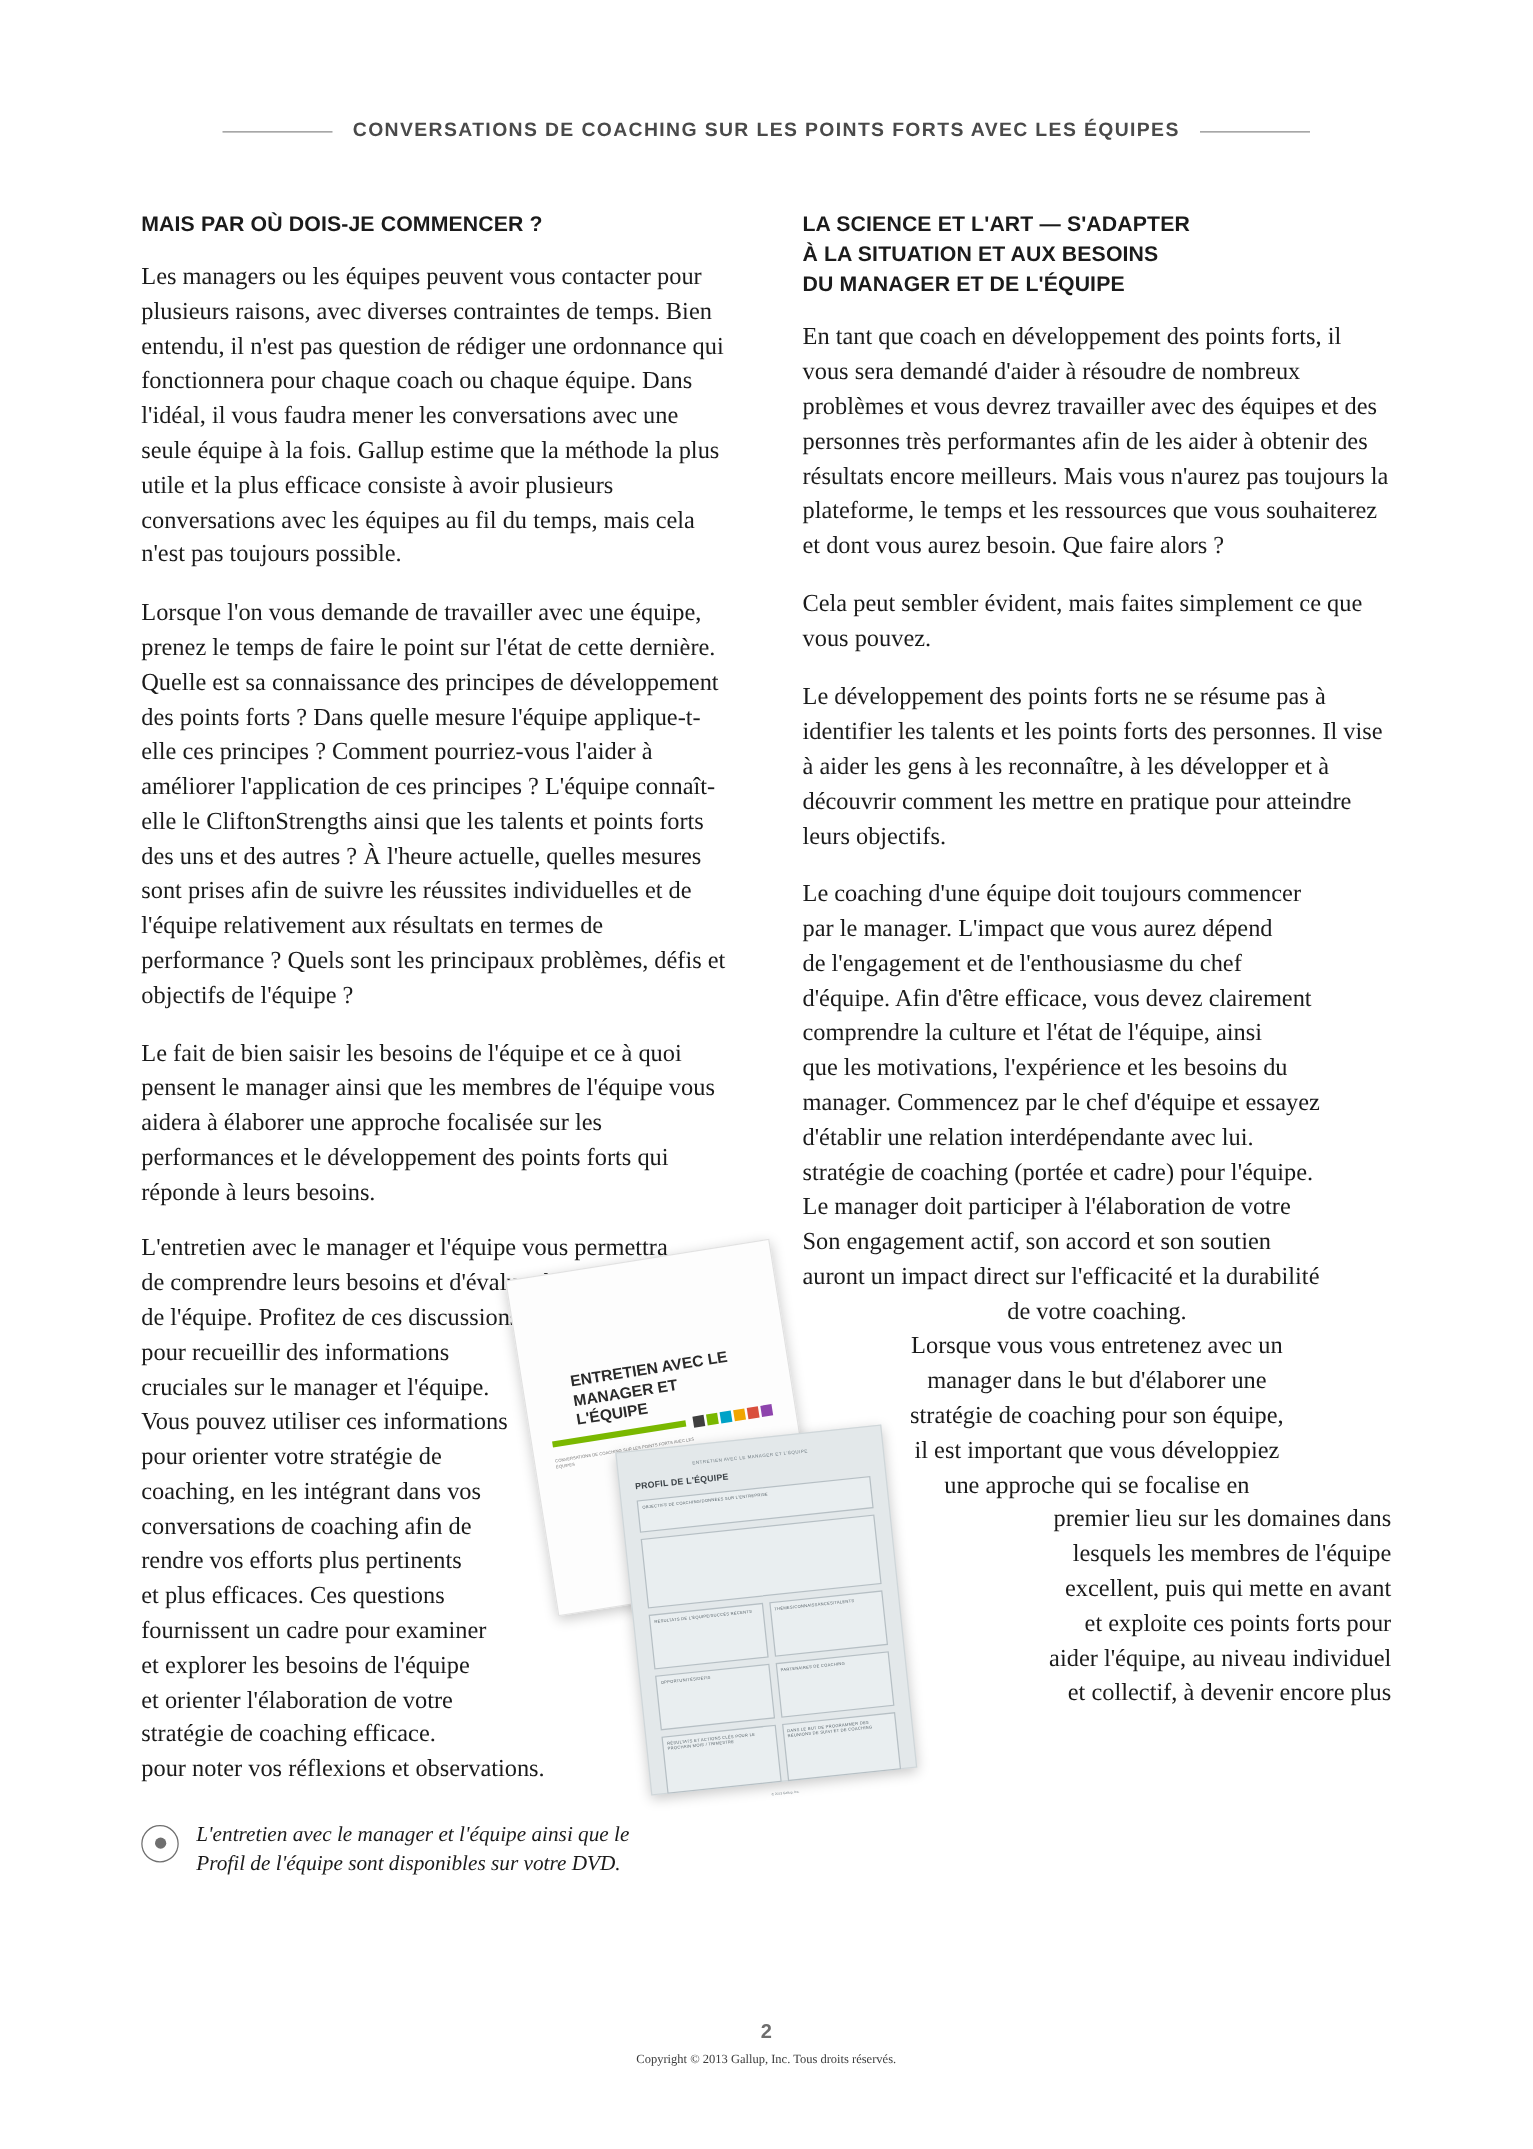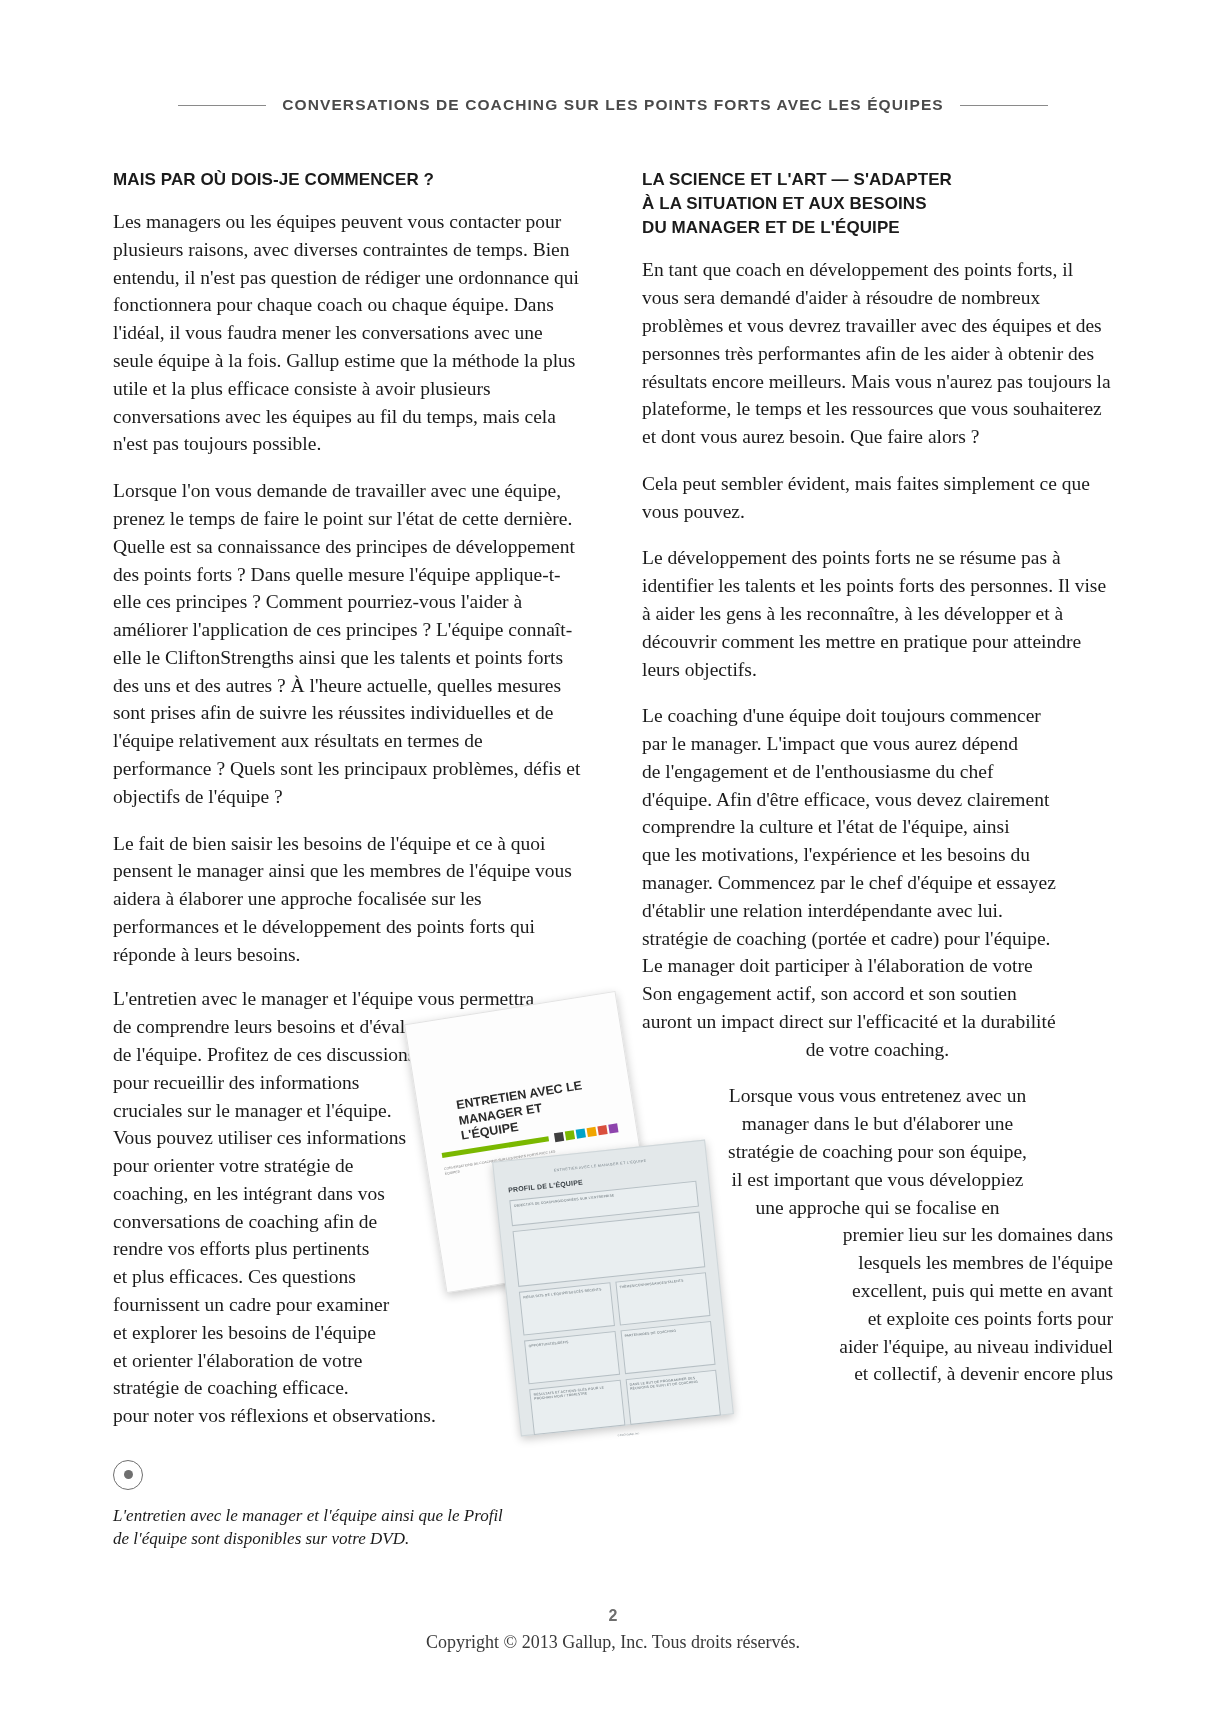--- a/index.html
+++ b/index.html
@@ -85,21 +85,20 @@
   .shaped .ln.l-left { text-align: left; }
   .narrow-lines .ln { display: block; }
 
   
   .footnote {
     display: flex;
     gap: 14px;
     align-items: flex-start;
     margin-top: 26px;
     width: 400px;
-    flex-direction: column;
   }
   .dvd-icon {
     flex: 0 0 auto;
     width: 30px; height: 30px;
     border: 1.6px solid #6f6f6f;
     border-radius: 50%;
     position: relative;
     margin-top: 4px;
   }
   .dvd-icon::after {
@@ -243,21 +242,21 @@
     text-align: center;
   }
   .page-num {
     font-family: "Liberation Sans", sans-serif;
     font-weight: 700;
     font-size: 16px;
     color: #6e6e6e;
     margin-bottom: 7px;
   }
   .copyright {
-    font-size: 18px;
+    font-size: 10px;
     color: #3a3a3a;
   }
 </style>
 </head>
 <body>
 
 <div class="page">
 
   <div class="running-head">
     <span class="rule"></span>
@@ -319,21 +318,21 @@
         <span class="ln l-left">que les motivations, l'expérience et les besoins du</span>
         <span class="ln l-left">manager. Commencez par le chef d'équipe et essayez</span>
         <span class="ln l-left">d'établir une relation interdépendante avec lui.</span>
         <span class="ln l-left">stratégie de coaching (portée et cadre) pour l'équipe.</span>
         <span class="ln l-left">Le manager doit participer à l'élaboration de votre</span>
         <span class="ln l-left">Son engagement actif, son accord et son soutien</span>
         <span class="ln l-left">auront un impact direct sur l'efficacité et la durabilité</span>
         <span class="ln">de votre coaching.</span>
       </p>
 
-      <p class="shaped" style="margin-top:19px">
+      <p class="shaped" style="">
         <span class="ln">Lorsque vous vous entretenez avec un</span>
         <span class="ln">manager dans le but d'élaborer une</span>
         <span class="ln">stratégie de coaching pour son équipe,</span>
         <span class="ln">il est important que vous développiez</span>
         <span class="ln" style="text-align:center">une approche qui se focalise en</span>
         <span class="ln" style="text-align:right">premier lieu sur les domaines dans</span>
         <span class="ln" style="text-align:right">lesquels les membres de l'équipe</span>
         <span class="ln" style="text-align:right">excellent, puis qui mette en avant</span>
         <span class="ln" style="text-align:right">et exploite ces points forts pour</span>
         <span class="ln" style="text-align:right">aider l'équipe, au niveau individuel</span>

